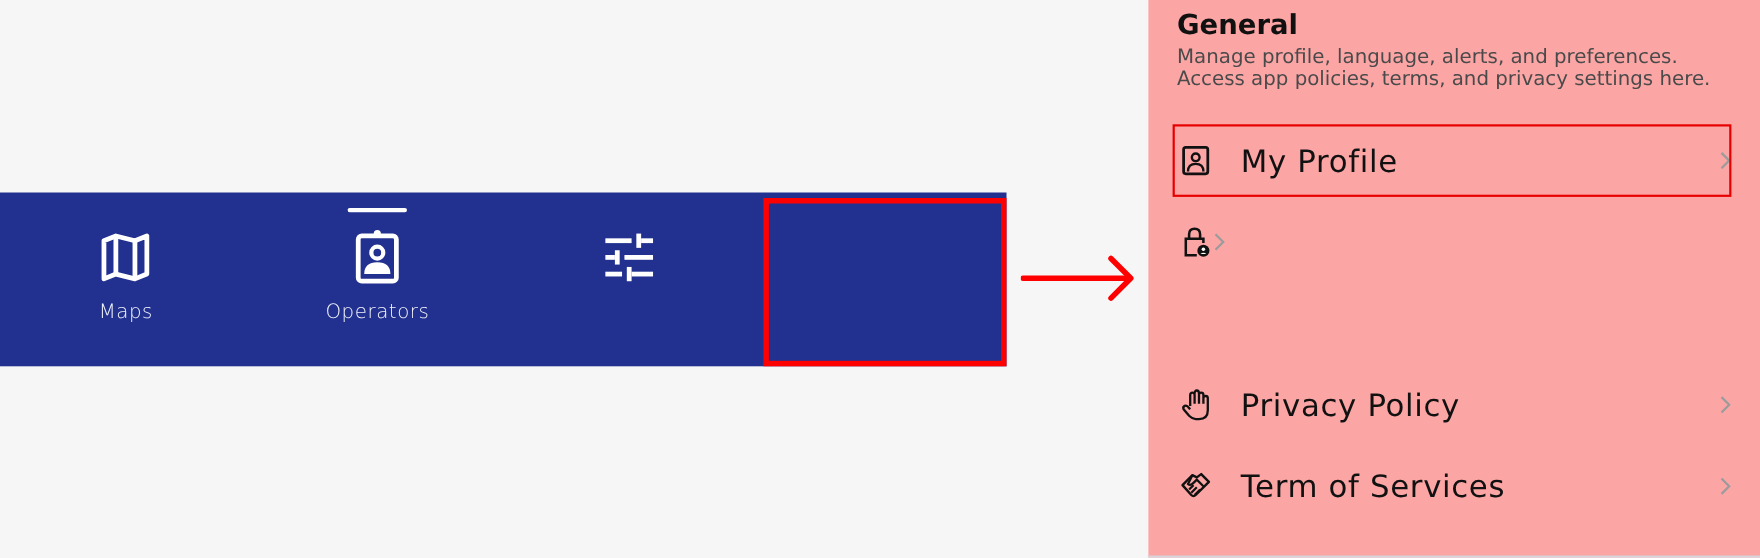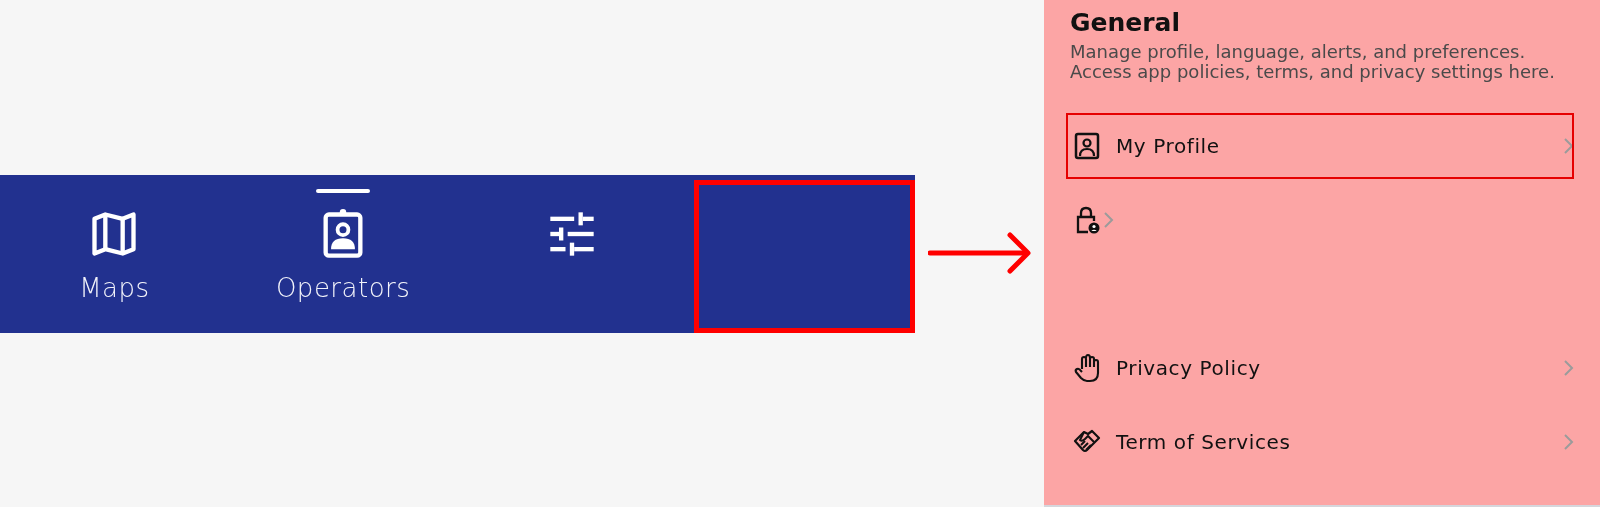--- a/index.html
+++ b/index.html
@@ -16,21 +16,21 @@
     }
     .nav-item {
       width: 228.75px; height: 100%;
       display: flex; flex-direction: column; align-items: center;
       padding-top: 33px; position: relative; cursor: pointer;
       color: #ffffff;
     }
     .nav-item svg { width: 52px; height: 52px; }
     .nav-label {
       margin-top: 13px;
-      font-size: 26px; font-weight: 300; letter-spacing: 0.5px;
+      font-size: 18px; font-weight: 300; letter-spacing: 0.5px;
       color: #f2f3fa;
     }
     .active-bar {
       position: absolute; top: 14px; left: 50%; transform: translateX(-50%);
       width: 54px; height: 4px; background: #ffffff; border-radius: 2px;
     }
     .highlight-settings {
       position: absolute; left: 694px; top: 180px; width: 221px; height: 153px;
       border: 5px solid #ff0000; pointer-events: none;
     }
@@ -46,21 +46,21 @@
     .panel-desc {
       position: absolute; left: 26px; top: 42px; width: 500px;
       font-size: 18px; line-height: 20px; color: #4a4a4a;
     }
     .menu-item {
       position: absolute; left: 24px; width: 520px; height: 66px;
       display: flex; align-items: center; cursor: pointer;
     }
     .menu-item svg.ic { width: 30px; height: 30px; margin-left: 4px; }
     .menu-label {
-      margin-left: 14px; font-size: 20px; color: #111111; letter-spacing: 0.6px;
+      margin-left: 26px; font-size: 28px; color: #111111; letter-spacing: 0.6px;
       flex: 1;
     }
     .chev { width: 14px; height: 20px; margin-right: 12px; }
     .highlight-profile {
       position: absolute; left: 1066px; top: 113px; width: 508px; height: 66px;
       border: 2px solid #e60000; pointer-events: none;
     }
     .panel-bottom {
       position: absolute; left: 1044px; top: 505px; width: 556px; height: 2px; background: #d5d6dc;
     }

